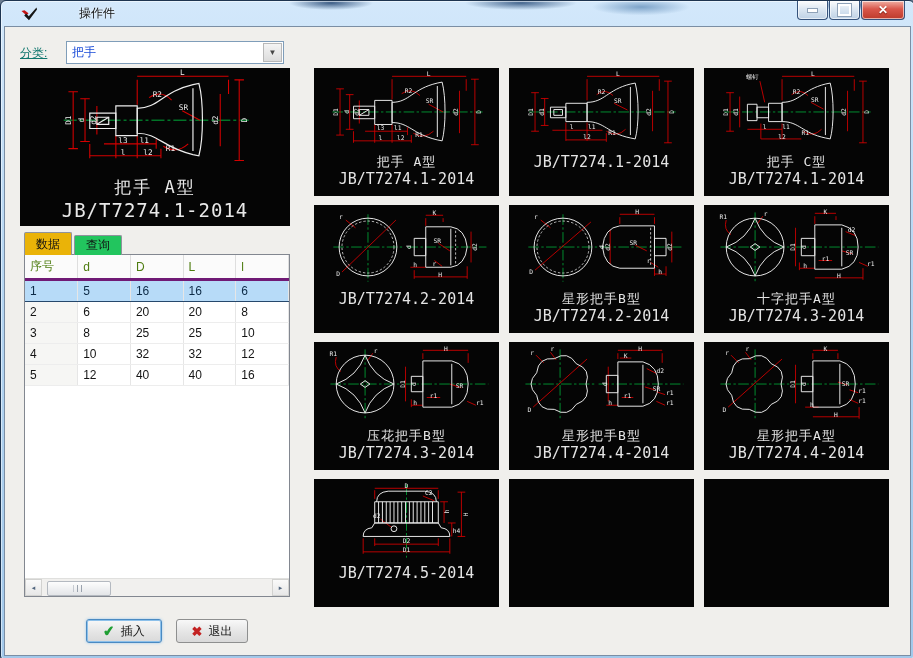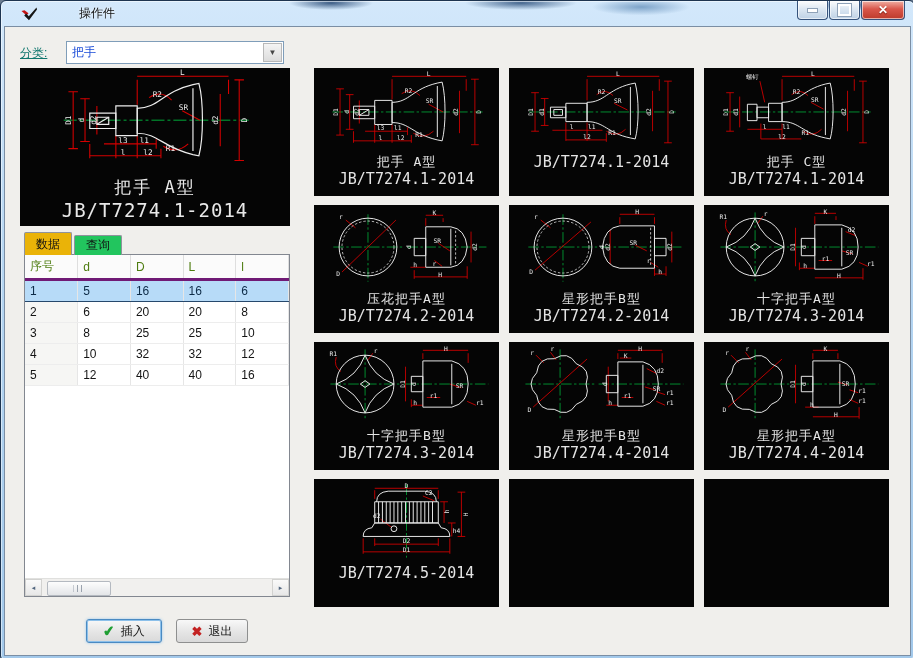--- a/index.html
+++ b/index.html
@@ -374,21 +374,20 @@
             <text x="27" y="13.2" font-size="6.5" fill="#ededed" text-anchor="middle" font-family="DejaVu Sans Mono, monospace">r</text>
             <text x="24" y="72.2" font-size="6.5" fill="#ededed" text-anchor="middle" font-family="DejaVu Sans Mono, monospace">D</text>
             <text x="124" y="9.2" font-size="6.5" fill="#ededed" text-anchor="middle" font-family="DejaVu Sans Mono, monospace">K</text>
             <text x="98" y="44.2" font-size="6.5" fill="#ededed" text-anchor="middle" font-family="DejaVu Sans Mono, monospace" transform="rotate(-90 98 42)">d</text>
             <text x="127" y="38.2" font-size="6.5" fill="#ededed" text-anchor="middle" font-family="DejaVu Sans Mono, monospace">SR</text>
             <text x="166" y="44.2" font-size="6.5" fill="#ededed" text-anchor="middle" font-family="DejaVu Sans Mono, monospace" transform="rotate(-90 166 42)">d2</text>
             <text x="104" y="63.2" font-size="6.5" fill="#ededed" text-anchor="middle" font-family="DejaVu Sans Mono, monospace">h</text>
             <text x="124" y="61.2" font-size="6.5" fill="#ededed" text-anchor="middle" font-family="DejaVu Sans Mono, monospace">r</text>
             <text x="130" y="73.2" font-size="6.5" fill="#ededed" text-anchor="middle" font-family="DejaVu Sans Mono, monospace">H</text>
           </svg>
-          <div class="tcap1">压花把手A型</div>
           <div class="tcap2">JB/T7274.2-2014</div>
         </div>
         <div class="cell">
           <svg width="183" height="84" viewBox="0 0 190 86" preserveAspectRatio="xMidYMid meet">
             <line x1="55" y1="8" x2="55" y2="78" stroke="#00b43c" stroke-width="0.8" stroke-dasharray="11 2.5 2.5 2.5"></line>
             <line x1="19" y1="42" x2="91" y2="42" stroke="#00b43c" stroke-width="0.8" stroke-dasharray="11 2.5 2.5 2.5"></line>
             <line x1="94" y1="42" x2="178" y2="42" stroke="#00b43c" stroke-width="0.8" stroke-dasharray="11 2.5 2.5 2.5"></line>
             <line x1="26" y1="66" x2="84" y2="16" stroke="#d40000" stroke-width="0.9"></line>
             <line x1="32" y1="14" x2="42" y2="22" stroke="#d40000" stroke-width="0.9"></line>
             <line x1="114" y1="8" x2="150" y2="8" stroke="#d40000" stroke-width="0.9"></line>
@@ -484,21 +483,21 @@
             <text x="19" y="13.2" font-size="6.5" fill="#ededed" text-anchor="middle" font-family="DejaVu Sans Mono, monospace">R1</text>
             <text x="63" y="10.2" font-size="6.5" fill="#ededed" text-anchor="middle" font-family="DejaVu Sans Mono, monospace">r</text>
             <text x="136" y="7.2" font-size="6.5" fill="#ededed" text-anchor="middle" font-family="DejaVu Sans Mono, monospace">H</text>
             <text x="91" y="44.2" font-size="6.5" fill="#ededed" text-anchor="middle" font-family="DejaVu Sans Mono, monospace" transform="rotate(-90 91 42)">D1</text>
             <text x="103" y="44.2" font-size="6.5" fill="#ededed" text-anchor="middle" font-family="DejaVu Sans Mono, monospace" transform="rotate(-90 103 42)">d</text>
             <text x="150" y="46.2" font-size="6.5" fill="#ededed" text-anchor="middle" font-family="DejaVu Sans Mono, monospace">SR</text>
             <text x="123" y="56.2" font-size="6.5" fill="#ededed" text-anchor="middle" font-family="DejaVu Sans Mono, monospace">r1</text>
             <text x="104" y="64.2" font-size="6.5" fill="#ededed" text-anchor="middle" font-family="DejaVu Sans Mono, monospace">h</text>
             <text x="171" y="64.2" font-size="6.5" fill="#ededed" text-anchor="middle" font-family="DejaVu Sans Mono, monospace">r1</text>
           </svg>
-          <div class="tcap1">十字把手B型</div>
+          <div class="tcap1">压花把手B型</div>
           <div class="tcap2">JB/T7274.3-2014</div>
         </div>
         <div class="cell">
           <svg width="183" height="84" viewBox="0 0 190 86" preserveAspectRatio="xMidYMid meet">
             <line x1="52" y1="6" x2="52" y2="78" stroke="#00b43c" stroke-width="0.8" stroke-dasharray="11 2.5 2.5 2.5"></line>
             <line x1="16" y1="42" x2="88" y2="42" stroke="#00b43c" stroke-width="0.8" stroke-dasharray="11 2.5 2.5 2.5"></line>
             <line x1="92" y1="42" x2="180" y2="42" stroke="#00b43c" stroke-width="0.8" stroke-dasharray="11 2.5 2.5 2.5"></line>
             <line x1="24" y1="66" x2="80" y2="16" stroke="#d40000" stroke-width="0.9"></line>
             <line x1="27" y1="12" x2="35" y2="20" stroke="#d40000" stroke-width="0.9"></line>
             <line x1="42" y1="9" x2="48" y2="17" stroke="#d40000" stroke-width="0.9"></line>

